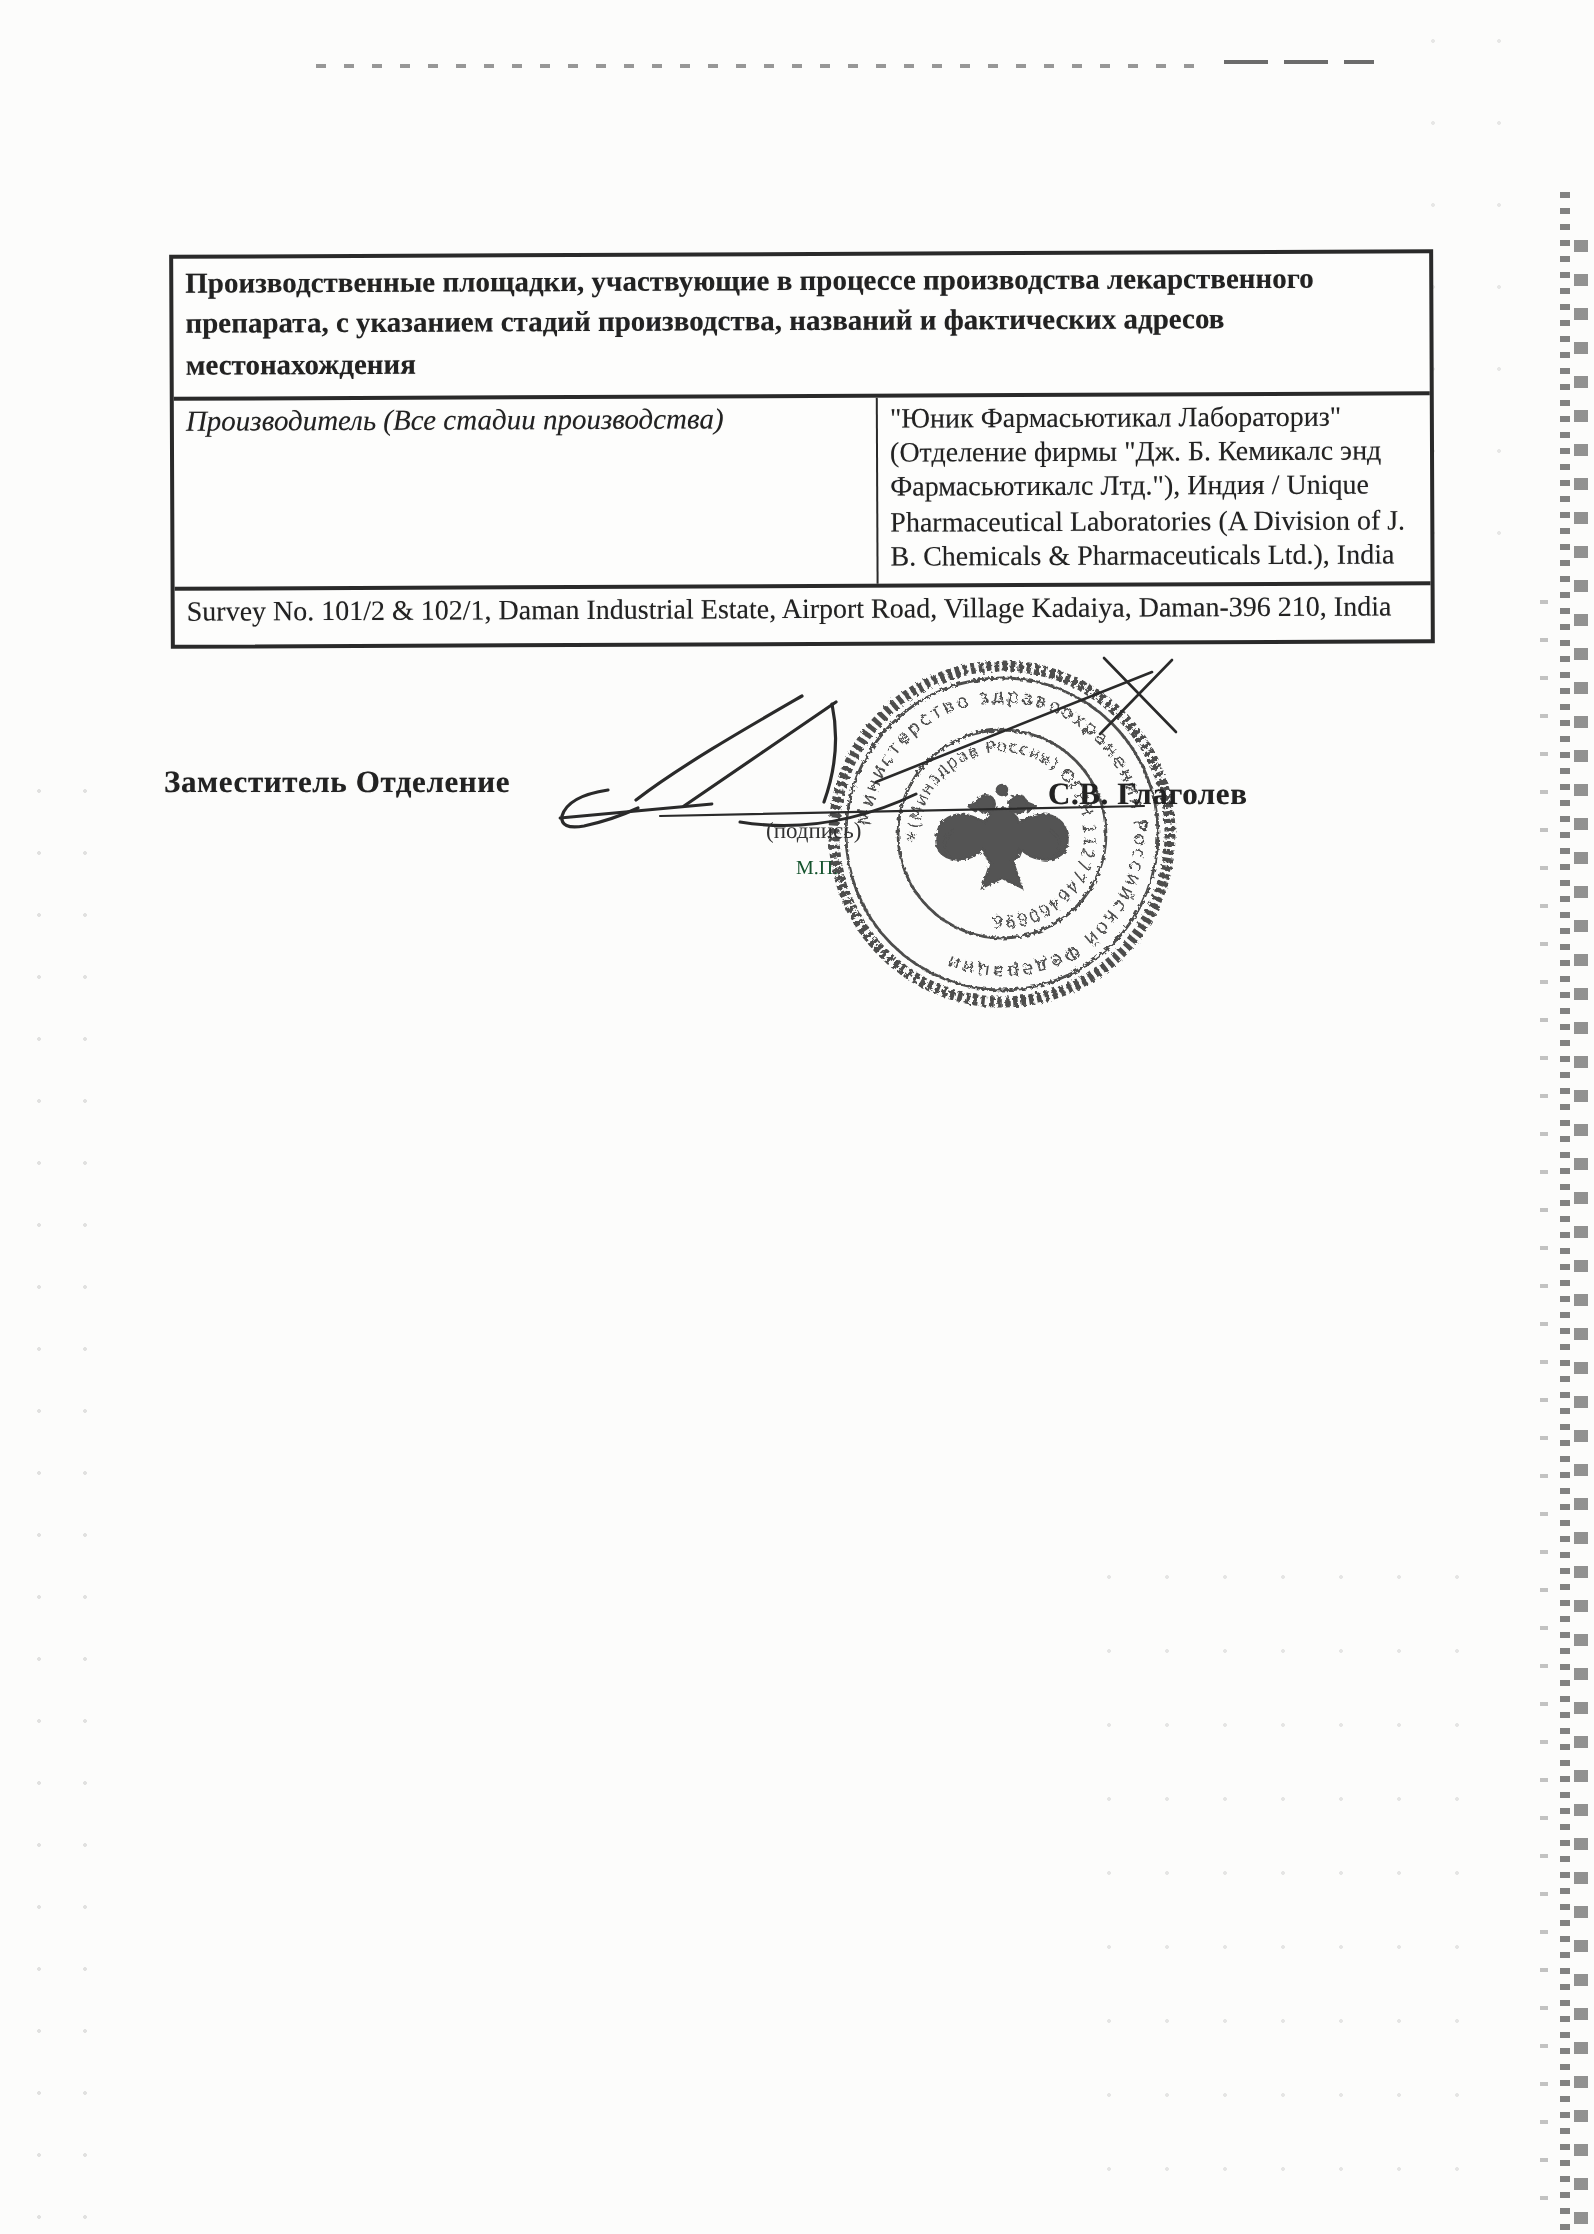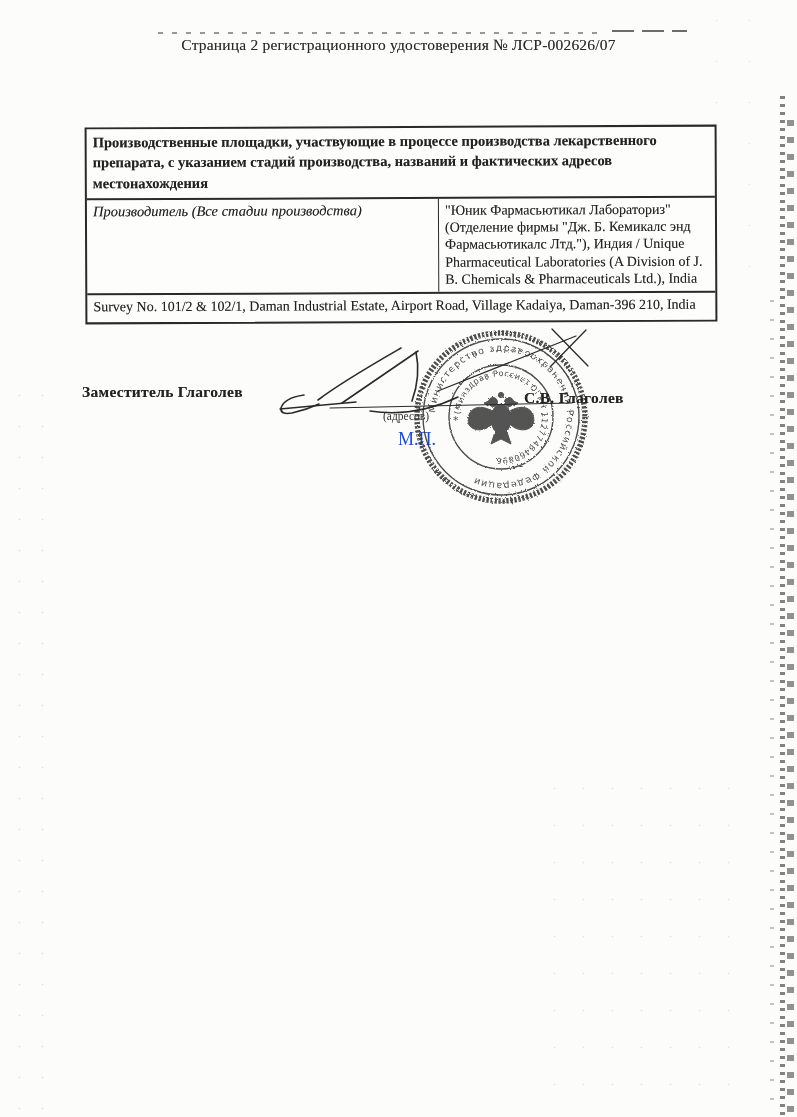--- a/index.html
+++ b/index.html
@@ -96,54 +96,53 @@
     position:absolute;left:524px;top:389px;
     font-weight:bold;font-size:15.5px;letter-spacing:.3px;
     text-shadow:0 0 .4px rgba(0,0,0,.4);z-index:6;
   }
   .sig-caption{
     position:absolute;left:383px;top:410px;
     font-size:11.5px;color:#333;z-index:5;
   }
   .seal-mark{
     position:absolute;left:398px;top:429px;
-    font-size:18px;color:#1d4ed8;z-index:2;font-family:Liberation Serif, serif;
+    font-size:10px;color:#14532d;z-index:2;font-family:Liberation Serif, serif;
   }
 
   .sig-svg{position:absolute;left:270px;top:325px;z-index:4;}
   .stamp-svg{position:absolute;left:405px;top:326px;z-index:3;opacity:.88;}
 </style>
 </head>
 <body>
 
 <div class="page">
 
   <div class="top-dashes"></div>
   <div class="top-dash-solid"></div>
   <div class="edge-noise-a"></div>
   <div class="edge-noise-b"></div>
   <div class="edge-noise-c"></div>
   <div class="left-speckles"></div>
   <div class="br-speckles"></div>
   <div class="rt-speckles"></div>
 
-  <div class="doc-header">Страница 2 регистрационного удостоверения № ЛСР-002626/07</div>
 
   <div class="prod-table">
     <div class="t-title">Производственные площадки, участвующие в процессе производства лекарственного препарата, с указанием стадий производства, названий и фактических адресов местонахождения</div>
     <div class="t-row2">
       <div class="t-cell-label">Производитель (Все стадии производства)</div>
       <div class="t-cell-value">"Юник Фармасьютикал Лабораториз" (Отделение фирмы "Дж. Б. Кемикалс энд Фармасьютикалс Лтд."), Индия / Unique Pharmaceutical Laboratories (A Division of J. B. Chemicals &amp; Pharmaceuticals Ltd.), India</div>
     </div>
     <div class="t-address">Survey No. 101/2 &amp; 102/1, Daman Industrial Estate, Airport Road, Village Kadaiya, Daman-396 210, India</div>
   </div>
 
-  <div class="minister-title">Заместитель Глаголев</div>
+  <div class="minister-title">Заместитель Отделение</div>
   <div class="signer-name">С.В. Глаголев</div>
-  <div class="sig-caption">(адресов)</div>
+  <div class="sig-caption">(подпись)</div>
   <div class="seal-mark">М.П.</div>
 
   <svg class="stamp-svg" width="192" height="182" viewBox="-96 -91 192 182">
     <defs>
       <filter id="rough" x="-20%" y="-20%" width="140%" height="140%">
         <feTurbulence type="fractalNoise" baseFrequency="0.55" numOctaves="2" result="n"></feTurbulence>
         <feDisplacementMap in="SourceGraphic" in2="n" scale="2.6"></feDisplacementMap>
       </filter>
       <path id="outerArc" d="M -66,0 A 66,66 0 1 1 -66,0.01" fill="none"></path>
       <path id="innerArc" d="M -41,0 A 41,41 0 1 1 -41,0.01" fill="none"></path>

